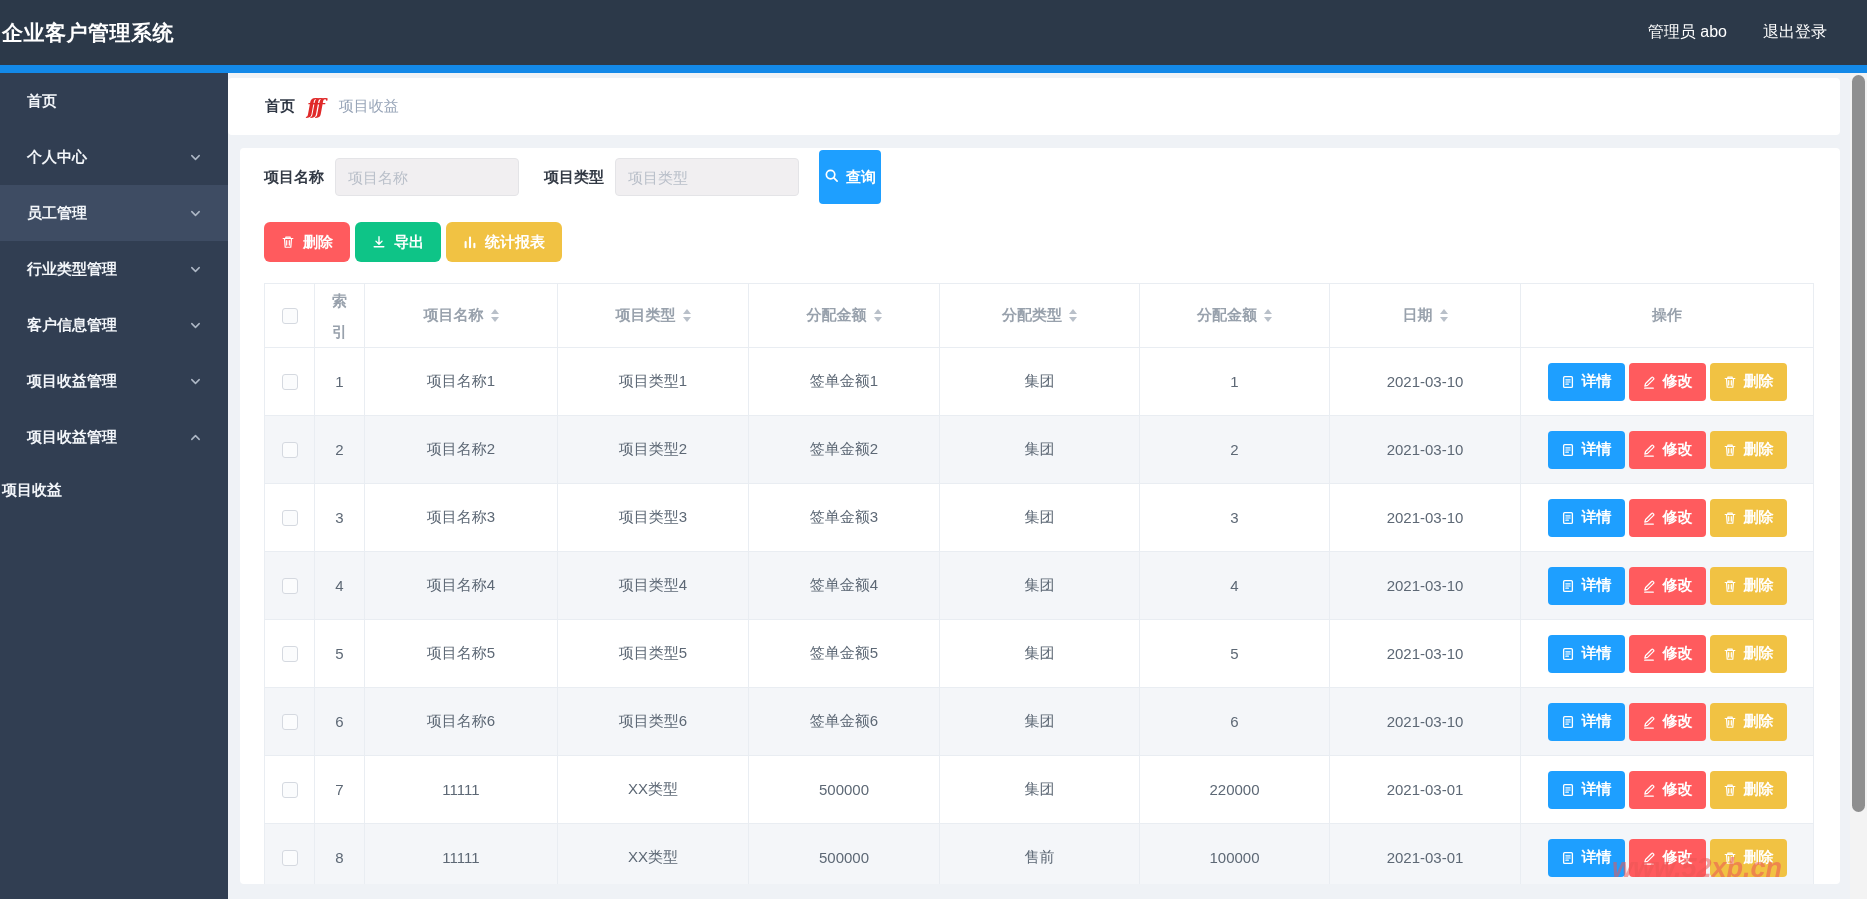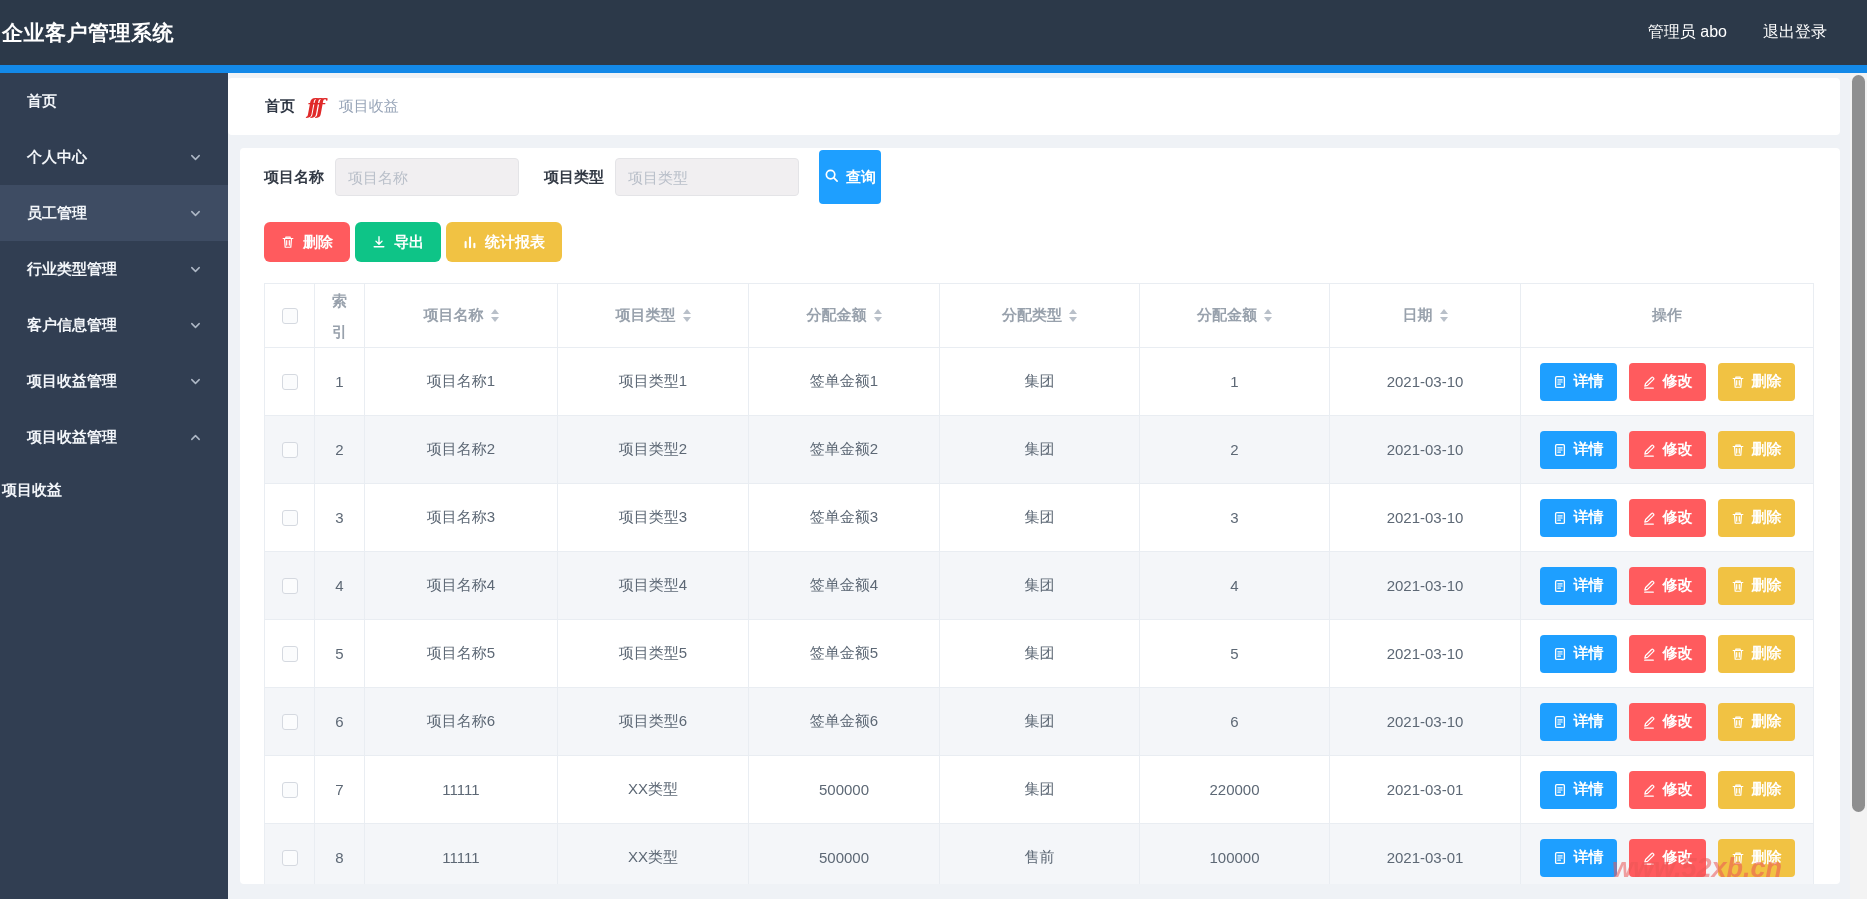--- a/index.html
+++ b/index.html
@@ -82,21 +82,21 @@
   tbody tr:nth-child(even) { background:#f4f6f9; }
   .th-inner { display:inline-flex; align-items:center; justify-content:center; }
   .wrap-label { display:inline-block; width:17px; line-height:31px; word-break:break-all; }
   .caret { display:inline-flex; flex-direction:column; gap:3px; margin-left:7px; }
   .caret .up { width:0; height:0; border-left:4px solid transparent; border-right:4px solid transparent; border-bottom:5px solid #b9c0c9; }
   .caret .down { width:0; height:0; border-left:4px solid transparent; border-right:4px solid transparent; border-top:5px solid #b9c0c9; }
   .checkbox {
     width:16px; height:16px; border:1px solid #d5d9e0; border-radius:3px; background:#fbfcfd;
     margin:0 auto; cursor:pointer;
   }
-  .actions { display:flex; gap:12px; justify-content:center; align-items:flex-end; }
+  .actions { display:flex; gap:4px; justify-content:center; align-items:flex-end; }
   .row-btn {
     height:38px; padding:0 13px; border:none; border-radius:4px; color:#fff; font-size:15px;
     font-weight:bold; display:inline-flex; align-items:center; gap:7px; cursor:pointer;
     font-family:inherit; white-space:nowrap;
   }
 
   
   .scrollbar {
     position:absolute; top:73px; right:0; width:17px; height:826px; background:#f3f3f3;
   }

